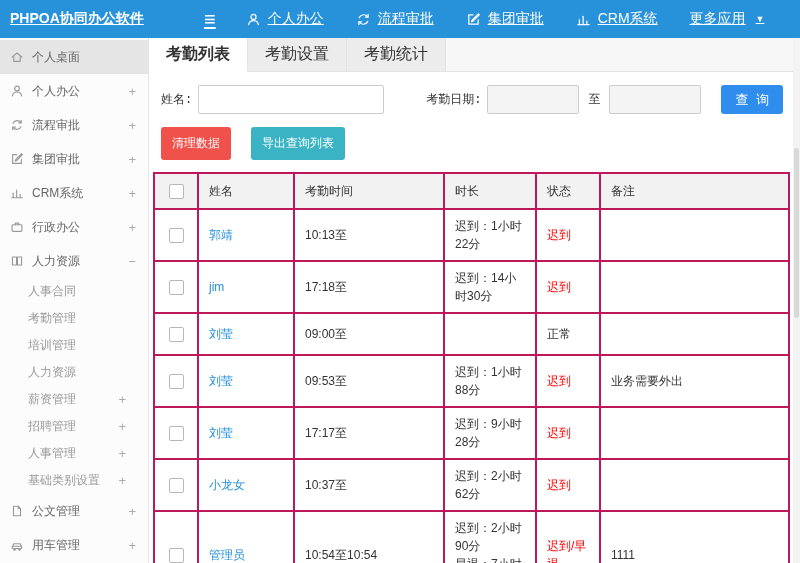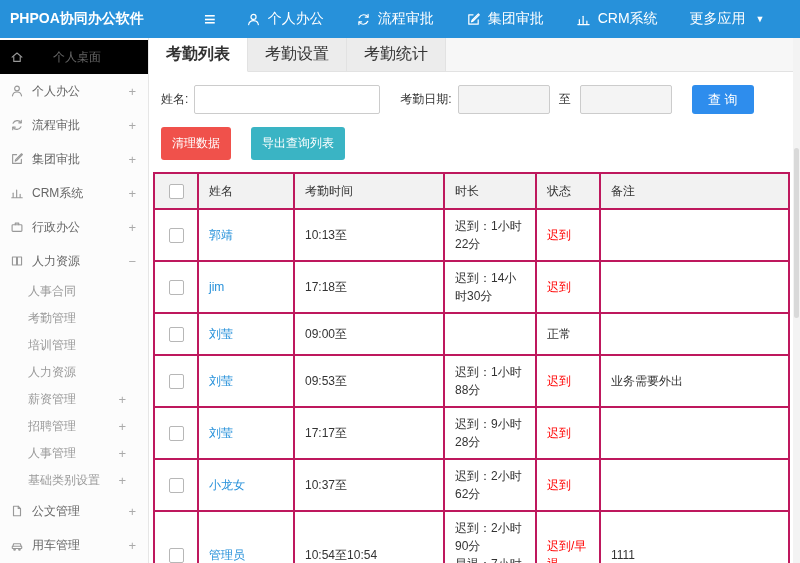--- a/index.html
+++ b/index.html
@@ -4,52 +4,52 @@
 <style>
   html,body{margin:0;padding:0;}
   body{
     width:800px;height:563px;overflow:hidden;position:relative;
     font-family:"Liberation Sans","DejaVu Sans",sans-serif;
     font-size:12px;color:#333;background:#fff;
   }
   .icon svg{width:100%;height:100%;display:block;fill:none;stroke:currentColor;stroke-width:1.3;stroke-linecap:round;stroke-linejoin:round;}
 
   
-  .header{height:38px;background:var(--header-blue,#2791da);display:flex;align-items:center;color:#fff;}
+  .header{height:38px;background:var(--header-blue,#2791da);display:flex;align-items:center;color:#fff;text-decoration:underline;}
   .logo{flex:0 0 148px;padding-left:10px;font-size:14px;font-weight:bold;white-space:nowrap;}
   .hamburger{margin-left:46px;font-size:20px;line-height:38px;width:26px;text-align:center;cursor:pointer;}
   .top-nav{display:flex;align-items:center;margin-left:14px;}
   .nav-item{display:flex;align-items:center;gap:7px;font-size:14px;height:38px;padding:0 16px;cursor:pointer;white-space:nowrap;}
   .nav-item .icon{width:15px;height:15px;}
   .chev{font-size:9px;margin-left:3px;}
   .user-btn{margin-left:auto;margin-right:26px;width:18px;height:18px;cursor:pointer;color:#fff;}
 
   
   .layout{display:flex;height:525px;}
 
   
   .sidebar{flex:0 0 148px;border-right:1px solid #e6e6e6;background:#fcfcfc;padding-top:2px;overflow:hidden;}
   .side-item{display:flex;align-items:center;height:34px;padding:0 12px 0 10px;color:#666;cursor:pointer;}
-  .side-item.active{background:#000000;gap:21px;}
+  .side-item.active{background:#e5e5e5;}
   .side-item .icon{width:14px;height:14px;margin-right:8px;color:#999;flex:0 0 14px;}
   .side-item .label{flex:1;font-size:12px;white-space:nowrap;overflow:hidden;}
   .side-item .exp{color:#aaa;font-size:13px;}
   .side-item.sub{height:27px;padding-left:28px;color:#999;}
   .side-item.sub .exp{padding-right:10px;}
 
   
   .main{flex:1;display:flex;flex-direction:column;min-width:0;background:#fff;}
   .tabbar{flex:0 0 33px;background:#f7f7f7;border-bottom:1px solid #e2e2e2;display:flex;}
   .tab{padding:0 17px;line-height:32px;font-size:16px;color:#333;background:#ececec;border-right:1px solid #e2e2e2;cursor:pointer;}
   .tab.active{background:#fff;font-weight:bold;margin-bottom:-1px;border-bottom:1px solid #fff;}
 
-  .filter-row{display:flex;align-items:center;padding:13px 10px 11px 12px;}
+  .filter-row{display:flex;align-items:center;padding:13px 10px 11px 12px;font-family:Liberation Mono, monospace;}
   .filter-row label{margin-right:6px;white-space:nowrap;}
   .inp-name{width:172px;height:27px;border:1px solid #ccc;border-radius:2px;padding:0 6px;font:inherit;background:#fff;}
-  .date-label{margin-left:20px;}
+  .date-label{margin-left:42px;}
   .inp-date{width:78px;height:27px;border:1px solid #ccc;background:#f4f4f4;border-radius:2px;padding:0 6px;font:inherit;}
   .to-label{margin:0 9px;}
   .btn-search{margin-left:20px;width:62px;height:29px;background:var(--search-blue,#2e8ded);color:#fff;border:none;border-radius:3px;font:inherit;font-size:13px;cursor:pointer;}
 
   .toolbar{display:flex;gap:20px;padding:2px 12px 12px;}
   .btn{border:none;border-radius:3px;color:#fff;font:inherit;font-size:12px;padding:8px 11px;cursor:pointer;white-space:nowrap;}
   .btn-danger{background:var(--danger-red,#f0514b);}
   .btn-teal{background:var(--export-teal,#3ab4c4);}
 
   .table-wrap{flex:1;overflow:hidden;padding:0 10px 0 4px;}

